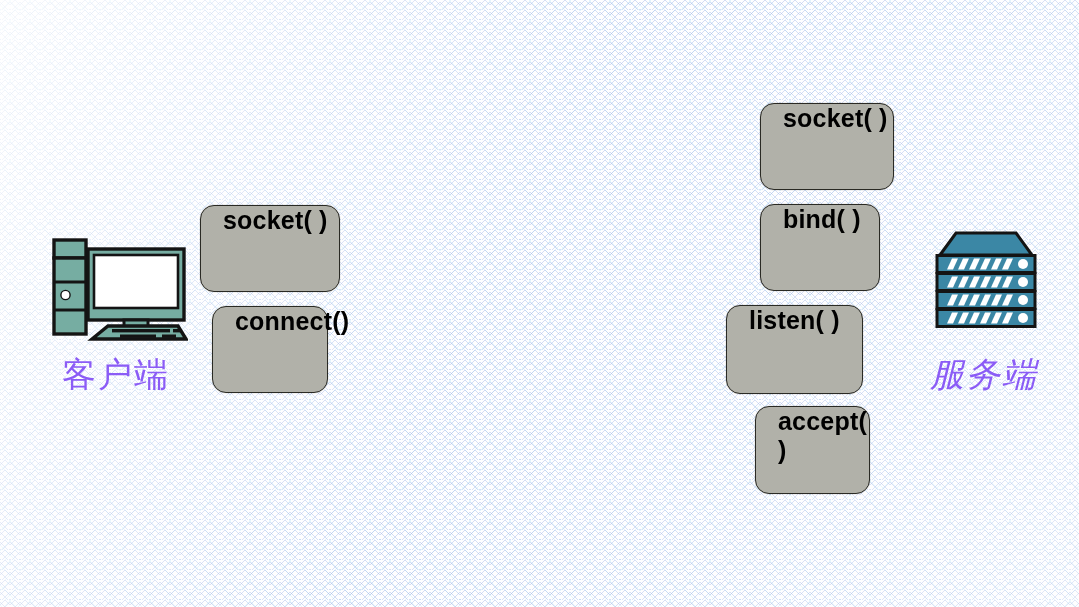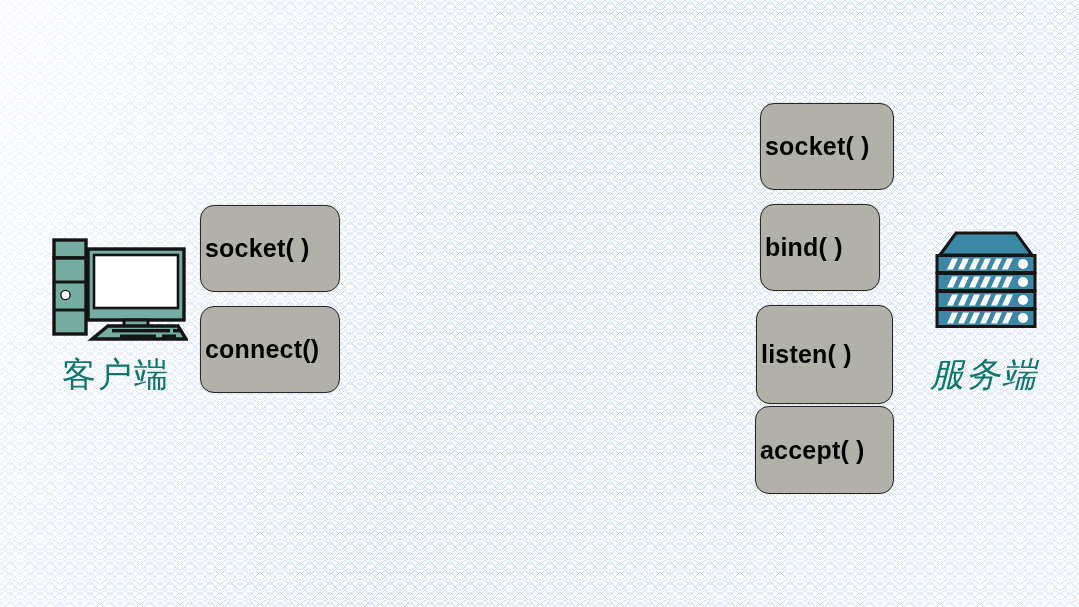--- a/index.html
+++ b/index.html
@@ -34,34 +34,34 @@
   }
   .layer{position:absolute;z-index:3;}
 
   
   .call-box{
     position:absolute;z-index:4;
     background:#b1b1a9;
     border:1.6px solid #2a2a24;
     border-radius:14px;
     box-sizing:border-box;
-    display:flex;align-items:center;
+    display:flex;
     color:#000;
     font-weight:bold;
     font-size:25px;
     letter-spacing:.2px;
-    padding-left:4px;
+    padding-left:22px;
     box-shadow:0 0 0 .5px rgba(0,0,0,.10);
   }
 
   
   .endpoint-label{
     position:absolute;z-index:4;
     font-family:"DejaVu Serif","Liberation Serif",serif;
-    font-size:34px;color:#0f766e;white-space:nowrap;
+    font-size:34px;color:#8b5cf6;white-space:nowrap;
     letter-spacing:2px;
   }
 
   
   #client-computer{left:52px;top:236px;width:136px;height:106px;}
   #client-computer svg{display:block;}
 
   
   #server-rack{left:934px;top:227px;width:104px;height:110px;}
   #server-rack svg{display:block;}
@@ -97,37 +97,37 @@
     <circle cx="13.5" cy="59" r="4.6" fill="#ffffff" stroke="#141414" stroke-width="1.4"></circle>
   </svg>
 </div>
 
 <div class="endpoint-label" id="client-label" style="left:62px;top:352px;">客户端</div>
 
 <div class="call-box" id="client-call-0" style="left:200px;top:205px;width:140px;height:87px;">
   <span>socket( )</span>
 </div>
 
-<div class="call-box" id="client-call-1" style="left:200px;top:306px;width:140px;height:87px;">
+<div class="call-box" id="client-call-1" style="left:212px;top:306px;width:116px;height:87px;">
   <span>connect()</span>
 </div>
 
 <div class="call-box" id="server-call-0" style="left:760px;top:103px;width:134px;height:87px;">
   <span>socket( )</span>
 </div>
 
 <div class="call-box" id="server-call-1" style="left:760px;top:204px;width:120px;height:87px;">
   <span>bind( )</span>
 </div>
 
-<div class="call-box" id="server-call-2" style="left:756px;top:305px;width:137px;height:99px;">
+<div class="call-box" id="server-call-2" style="left:726px;top:305px;width:137px;height:89px;">
   <span>listen( )</span>
 </div>
 
-<div class="call-box" id="server-call-3" style="left:755px;top:406px;width:139px;height:88px;">
+<div class="call-box" id="server-call-3" style="left:755px;top:406px;width:115px;height:88px;">
   <span>accept( )</span>
 </div>
 
 <div id="server-rack" class="layer">
   <svg width="104" height="110" viewBox="0 0 104 110" xmlns="http://www.w3.org/2000/svg">
 
     <path d="M6 28 L22 6 L82 6 L98 28 Z" fill="#3b87a5" stroke="#141414" stroke-width="3" stroke-linejoin="miter"></path>
 
     <g stroke="#141414" stroke-width="3">
       <rect x="3" y="28.5" width="98" height="17" fill="#3b87a5"></rect>

